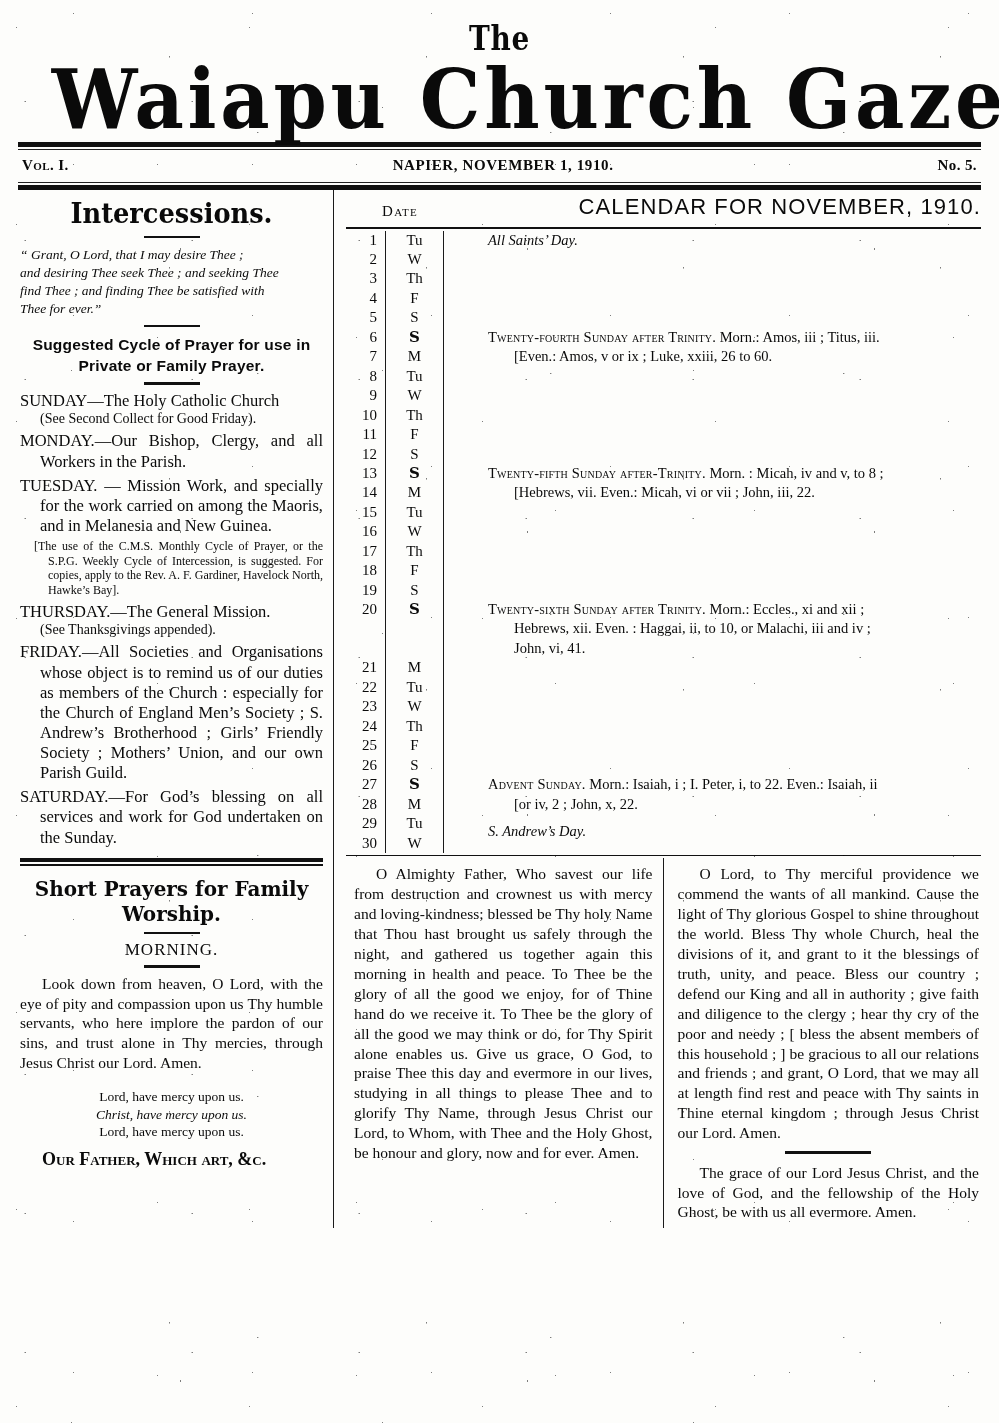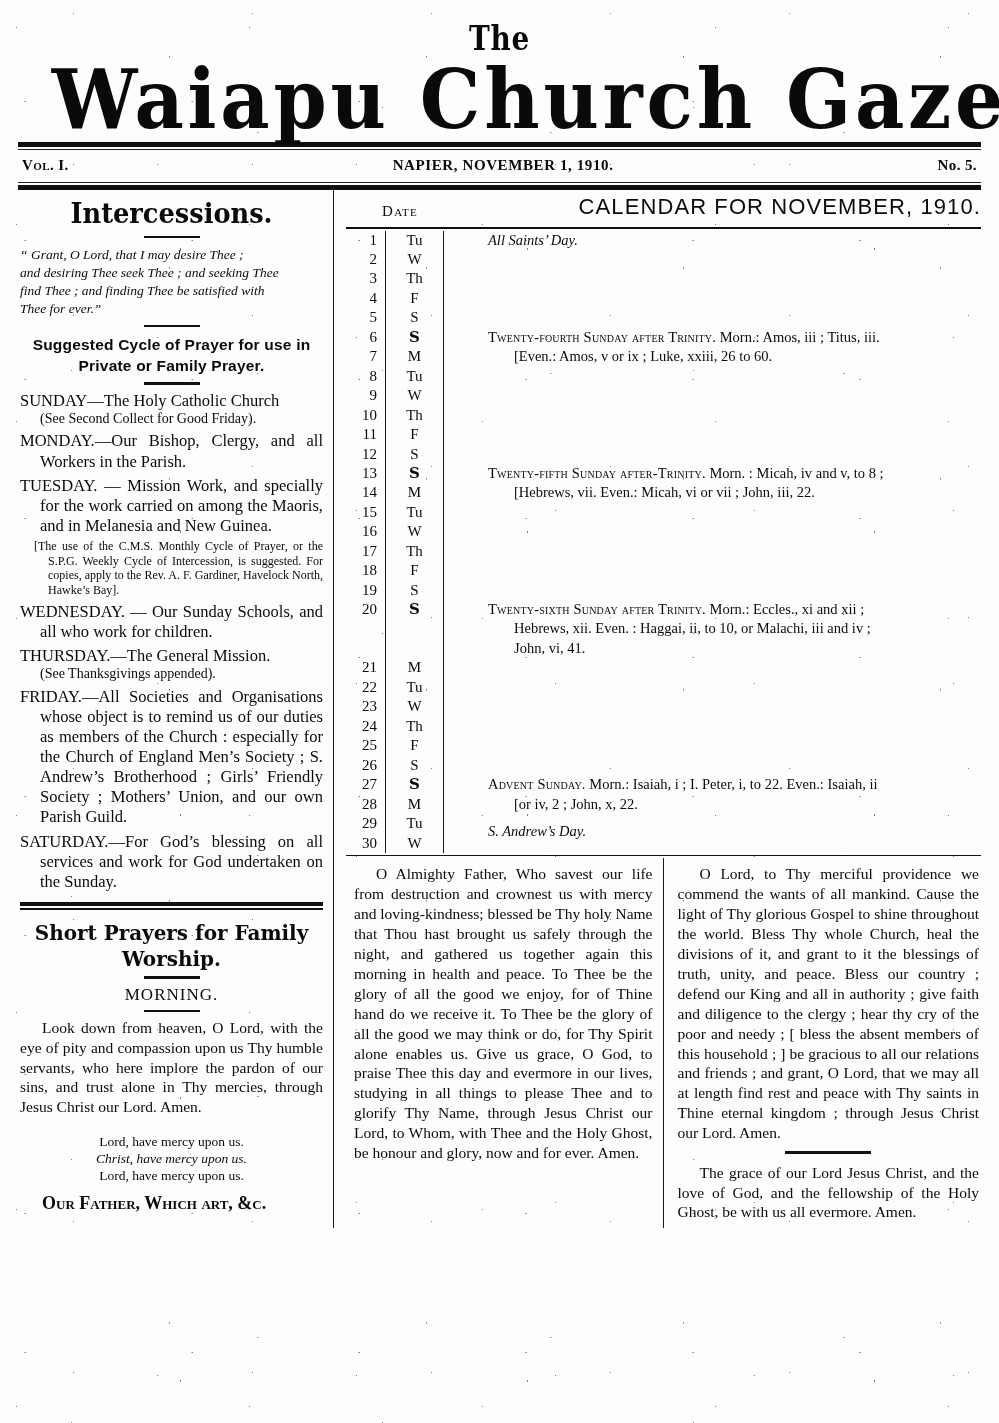--- a/index.html
+++ b/index.html
@@ -342,23 +342,20 @@
       <p class="day-entry">
         <span class="lead">MONDAY.—</span><span>Our Bishop, Clergy, and all Workers in the Parish.</span>
       </p>
 
       <p class="day-entry">
         <span class="lead">TUESDAY. — </span><span>Mission Work, and specially for the work carried on among the Maoris, and in Melanesia and New Guinea.</span>
       </p>
 
       <p class="bracket-note">[The use of the C.M.S. Monthly Cycle of Prayer, or the S.P.G. Weekly Cycle of Intercession, is suggested.  For copies, apply to the Rev. A. F. Gardiner, Havelock North, Hawke’s Bay].</p>
 
-      <p class="day-entry">
-        <span class="lead">WEDNESDAY. — </span><span>Our Sunday Schools, and all who work for children.</span>
-      </p>
 
       <p class="day-entry">
         <span class="lead">THURSDAY.—</span><span>The General Mission.</span>
       </p>
       <p class="day-note">(See Thanksgivings appended).</p>
 
       <p class="day-entry">
         <span class="lead">FRIDAY.—</span><span>All Societies and Organisations whose object is to remind us of our duties as members of the Church : especially for the Church of England Men’s Society ; S. Andrew’s Brotherhood ; Girls’ Friendly Society ; Mothers’ Union, and our own Parish Guild.</span>
       </p>
 

